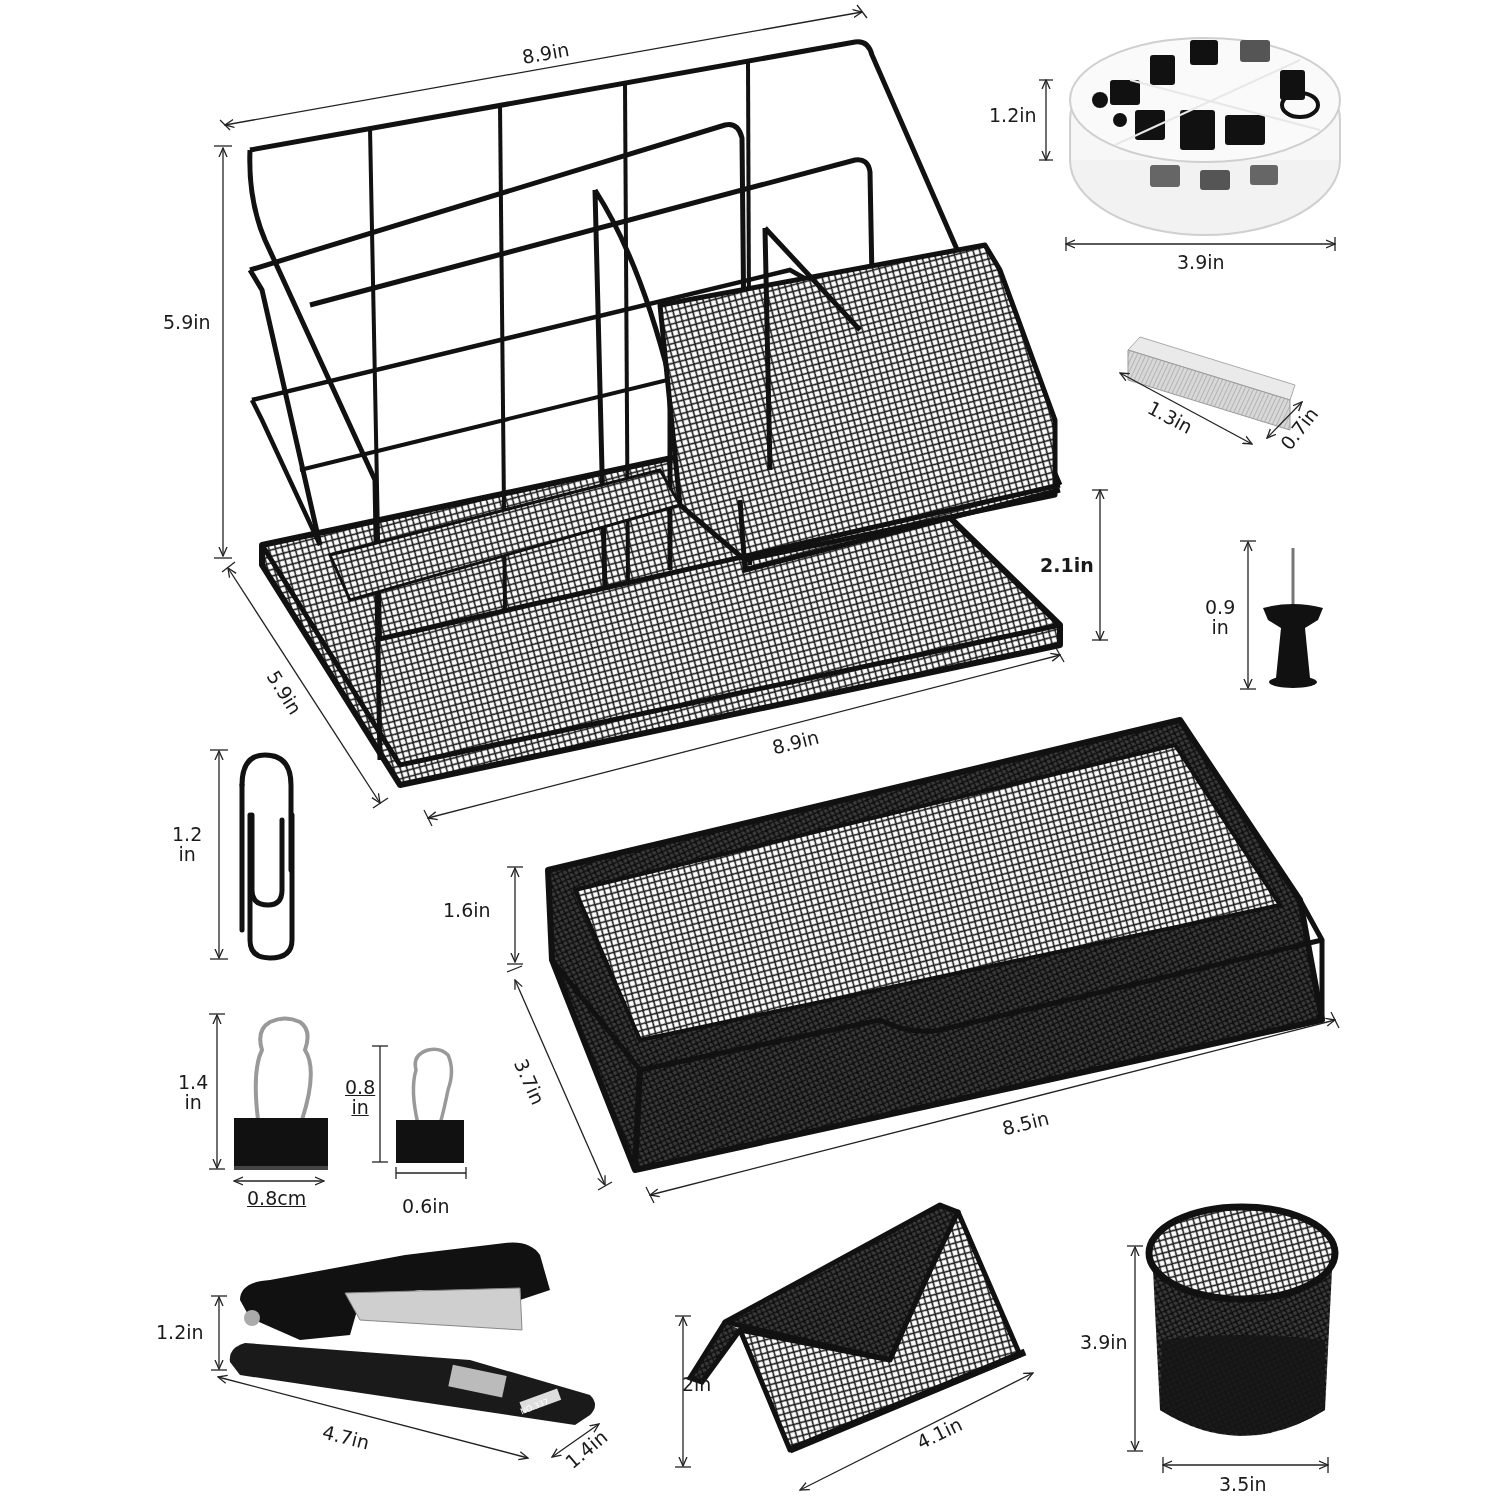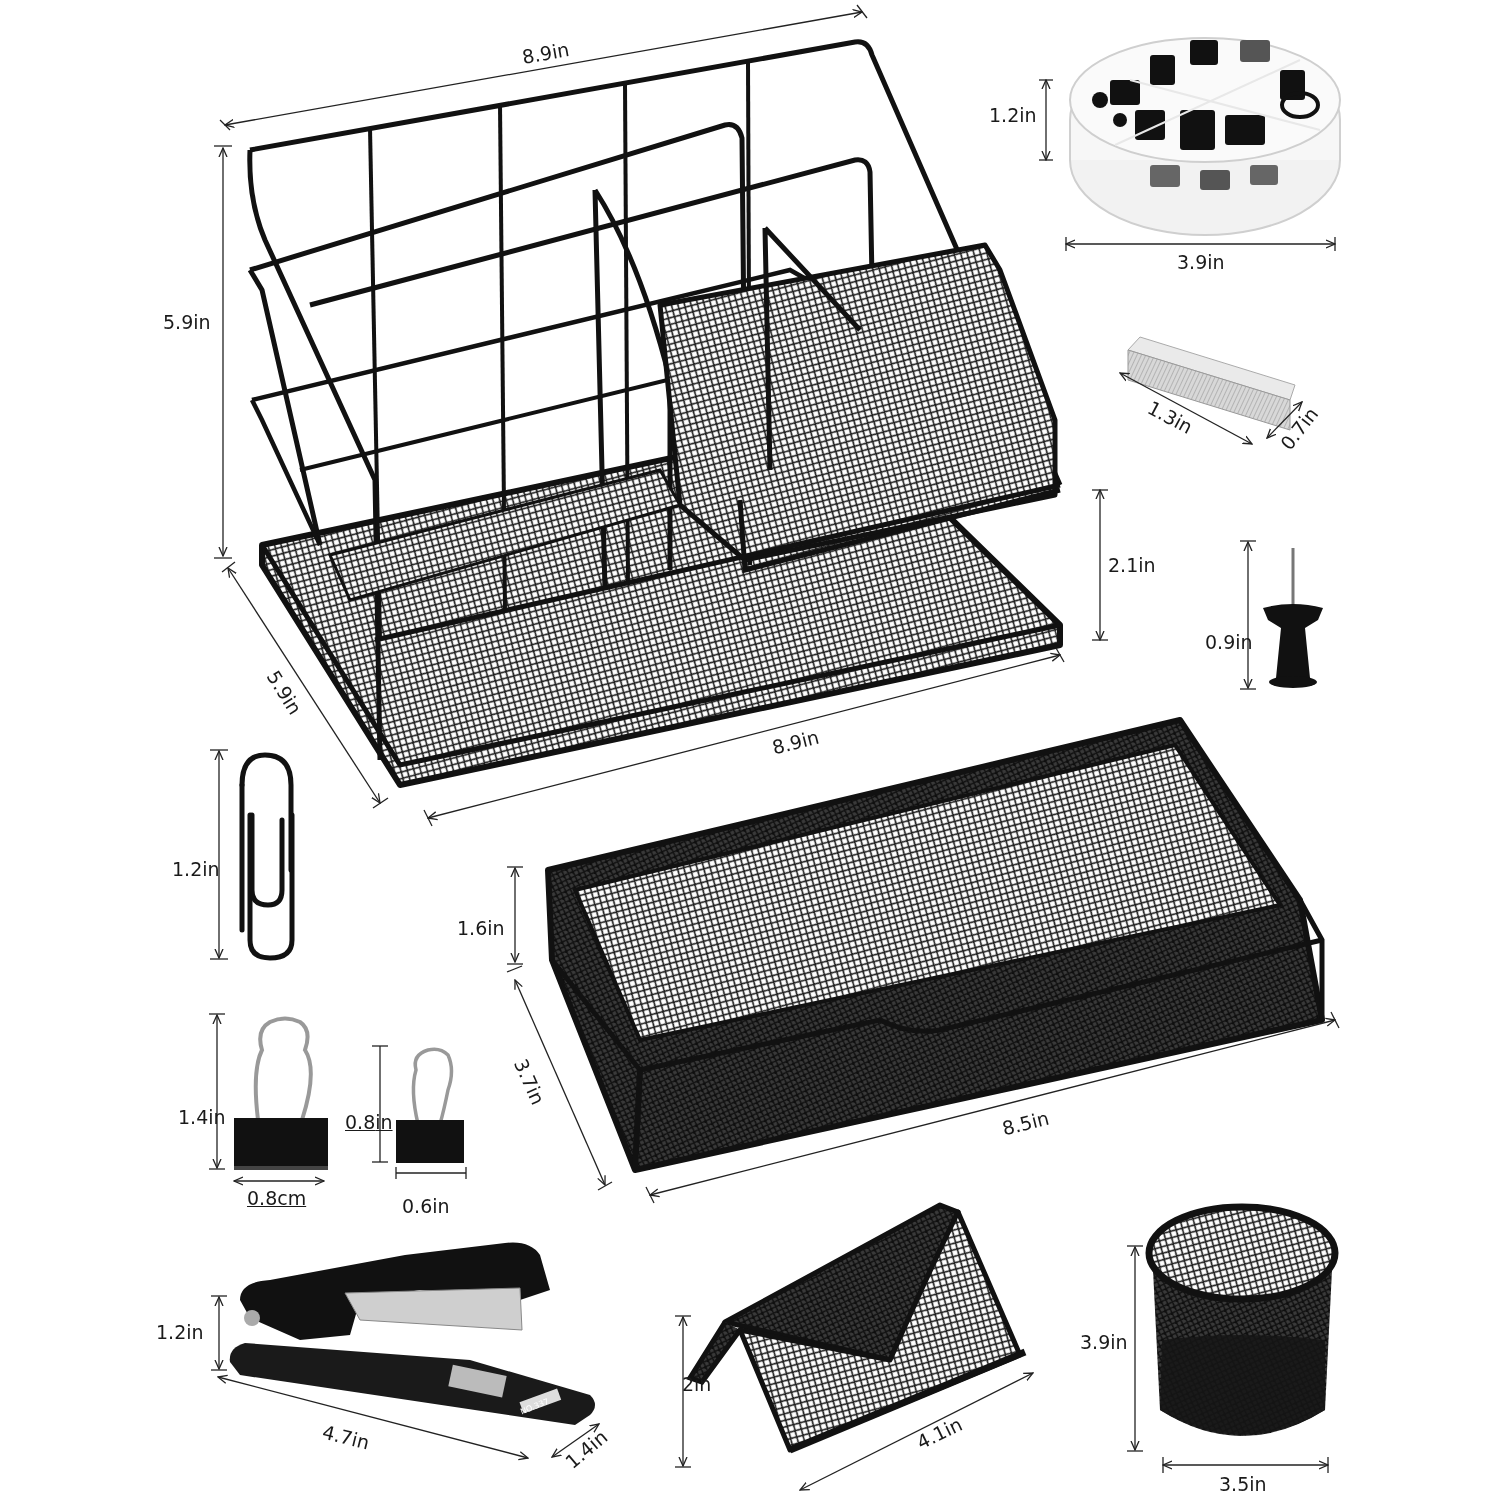--- a/index.html
+++ b/index.html
@@ -1,19 +1,19 @@
 <!DOCTYPE html>
 <html><head>
 <meta charset="utf-8">
 <style>
   html,body{margin:0;padding:0;background:#ffffff;}
   body{width:1499px;height:1499px;position:relative;overflow:hidden;font-family:"DejaVu Sans",sans-serif;color:#1a1a1a;}
   .layer{position:absolute;left:0;top:0;width:1499px;height:1499px;}
   .lbl{position:absolute;font-size:19px;line-height:1.05;color:#1a1a1a;white-space:nowrap;text-align:center;}
-  .stack{display:flex;align-items:center;margin-top:35px;}
+  .stack{display:flex;flex-direction:column;align-items:center;}
   .rot{transform-origin:center center;}
 </style>
 </head>
 <body>
 
 <svg class="layer" viewBox="0 0 1499 1499" xmlns="http://www.w3.org/2000/svg">
   <defs>
     <pattern id="mesh" width="9" height="9" patternUnits="userSpaceOnUse" patternTransform="rotate(30)">
       <rect width="9" height="9" fill="#ffffff"></rect>
       <path d="M0 4.5 L4.5 0 L9 4.5 L4.5 9 Z" fill="none" stroke="#1c1c1c" stroke-width="1.6"></path>
@@ -230,39 +230,39 @@
     <line x1="1163" y1="1465" x2="1328" y2="1465" marker-start="url(#arrS)" marker-end="url(#arrE)"></line>
     <line x1="1163" y1="1457" x2="1163" y2="1473"></line>
       <line x1="1328" y1="1457" x2="1328" y2="1473"></line>
   </g>
 </svg>
 
 <div class="lbl rot" style="left:522px;top:44px;transform:rotate(-10deg);">8.9in</div>
 <div class="lbl" style="left:163px;top:313px;">5.9in</div>
 <div class="lbl rot" style="left:260px;top:683px;transform:rotate(58deg);">5.9in</div>
 <div class="lbl rot" style="left:772px;top:733px;transform:rotate(-14deg);">8.9in</div>
-<div class="lbl" style="left:1108px;top:556px;">2.1in</div>
+<div class="lbl" style="left:1040px;top:556px;font-weight:bold;">2.1in</div>
 
 <div class="lbl" style="left:989px;top:106px;">1.2in</div>
 <div class="lbl" style="left:1177px;top:253px;">3.9in</div>
 
 <div class="lbl rot" style="left:1146px;top:408px;transform:rotate(28deg);">1.3in</div>
 <div class="lbl rot" style="left:1276px;top:419px;transform:rotate(-52deg);">0.7in</div>
 
 <div class="lbl stack" style="left:1205px;top:598px;">
   <span>0.9</span>
   <span>in</span>
 </div>
 
 <div class="lbl stack" style="left:172px;top:825px;">
   <span>1.2</span>
   <span>in</span>
 </div>
 
-<div class="lbl" style="left:457px;top:901px;margin-top:18px;">1.6in</div>
+<div class="lbl" style="left:443px;top:901px;">1.6in</div>
 <div class="lbl rot" style="left:505px;top:1072px;transform:rotate(66deg);">3.7in</div>
 <div class="lbl rot" style="left:1002px;top:1114px;transform:rotate(-14deg);">8.5in</div>
 
 <div class="lbl stack" style="left:178px;top:1073px;text-align:right;">
   <span>1.4</span>
   <span>in</span>
 </div>
 <div class="lbl" style="left:247px;top:1189px;text-decoration:underline;">0.8cm</div>
 <div class="lbl stack" style="left:345px;top:1078px;text-decoration:underline;">
   <span>0.8</span>

